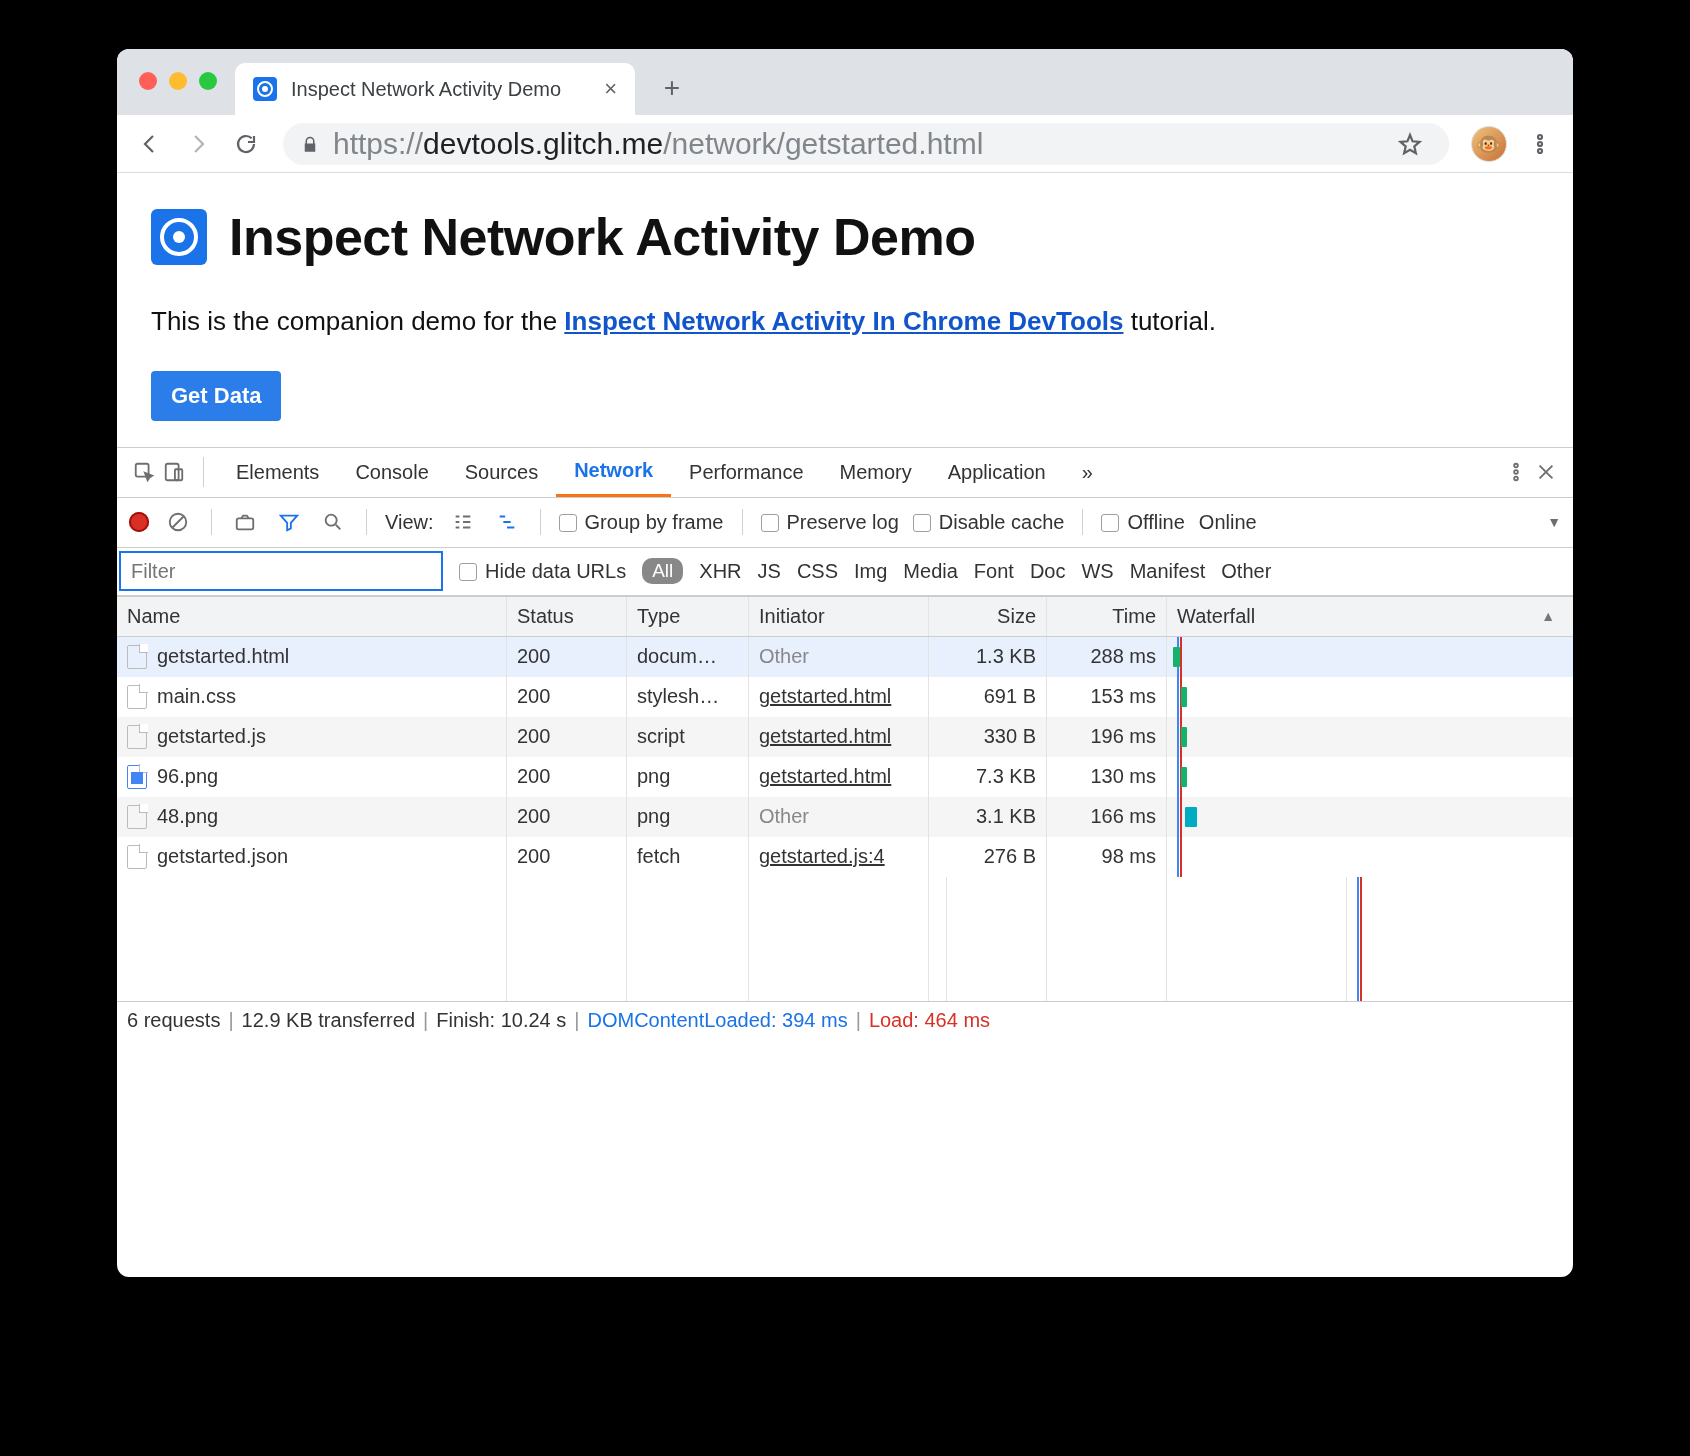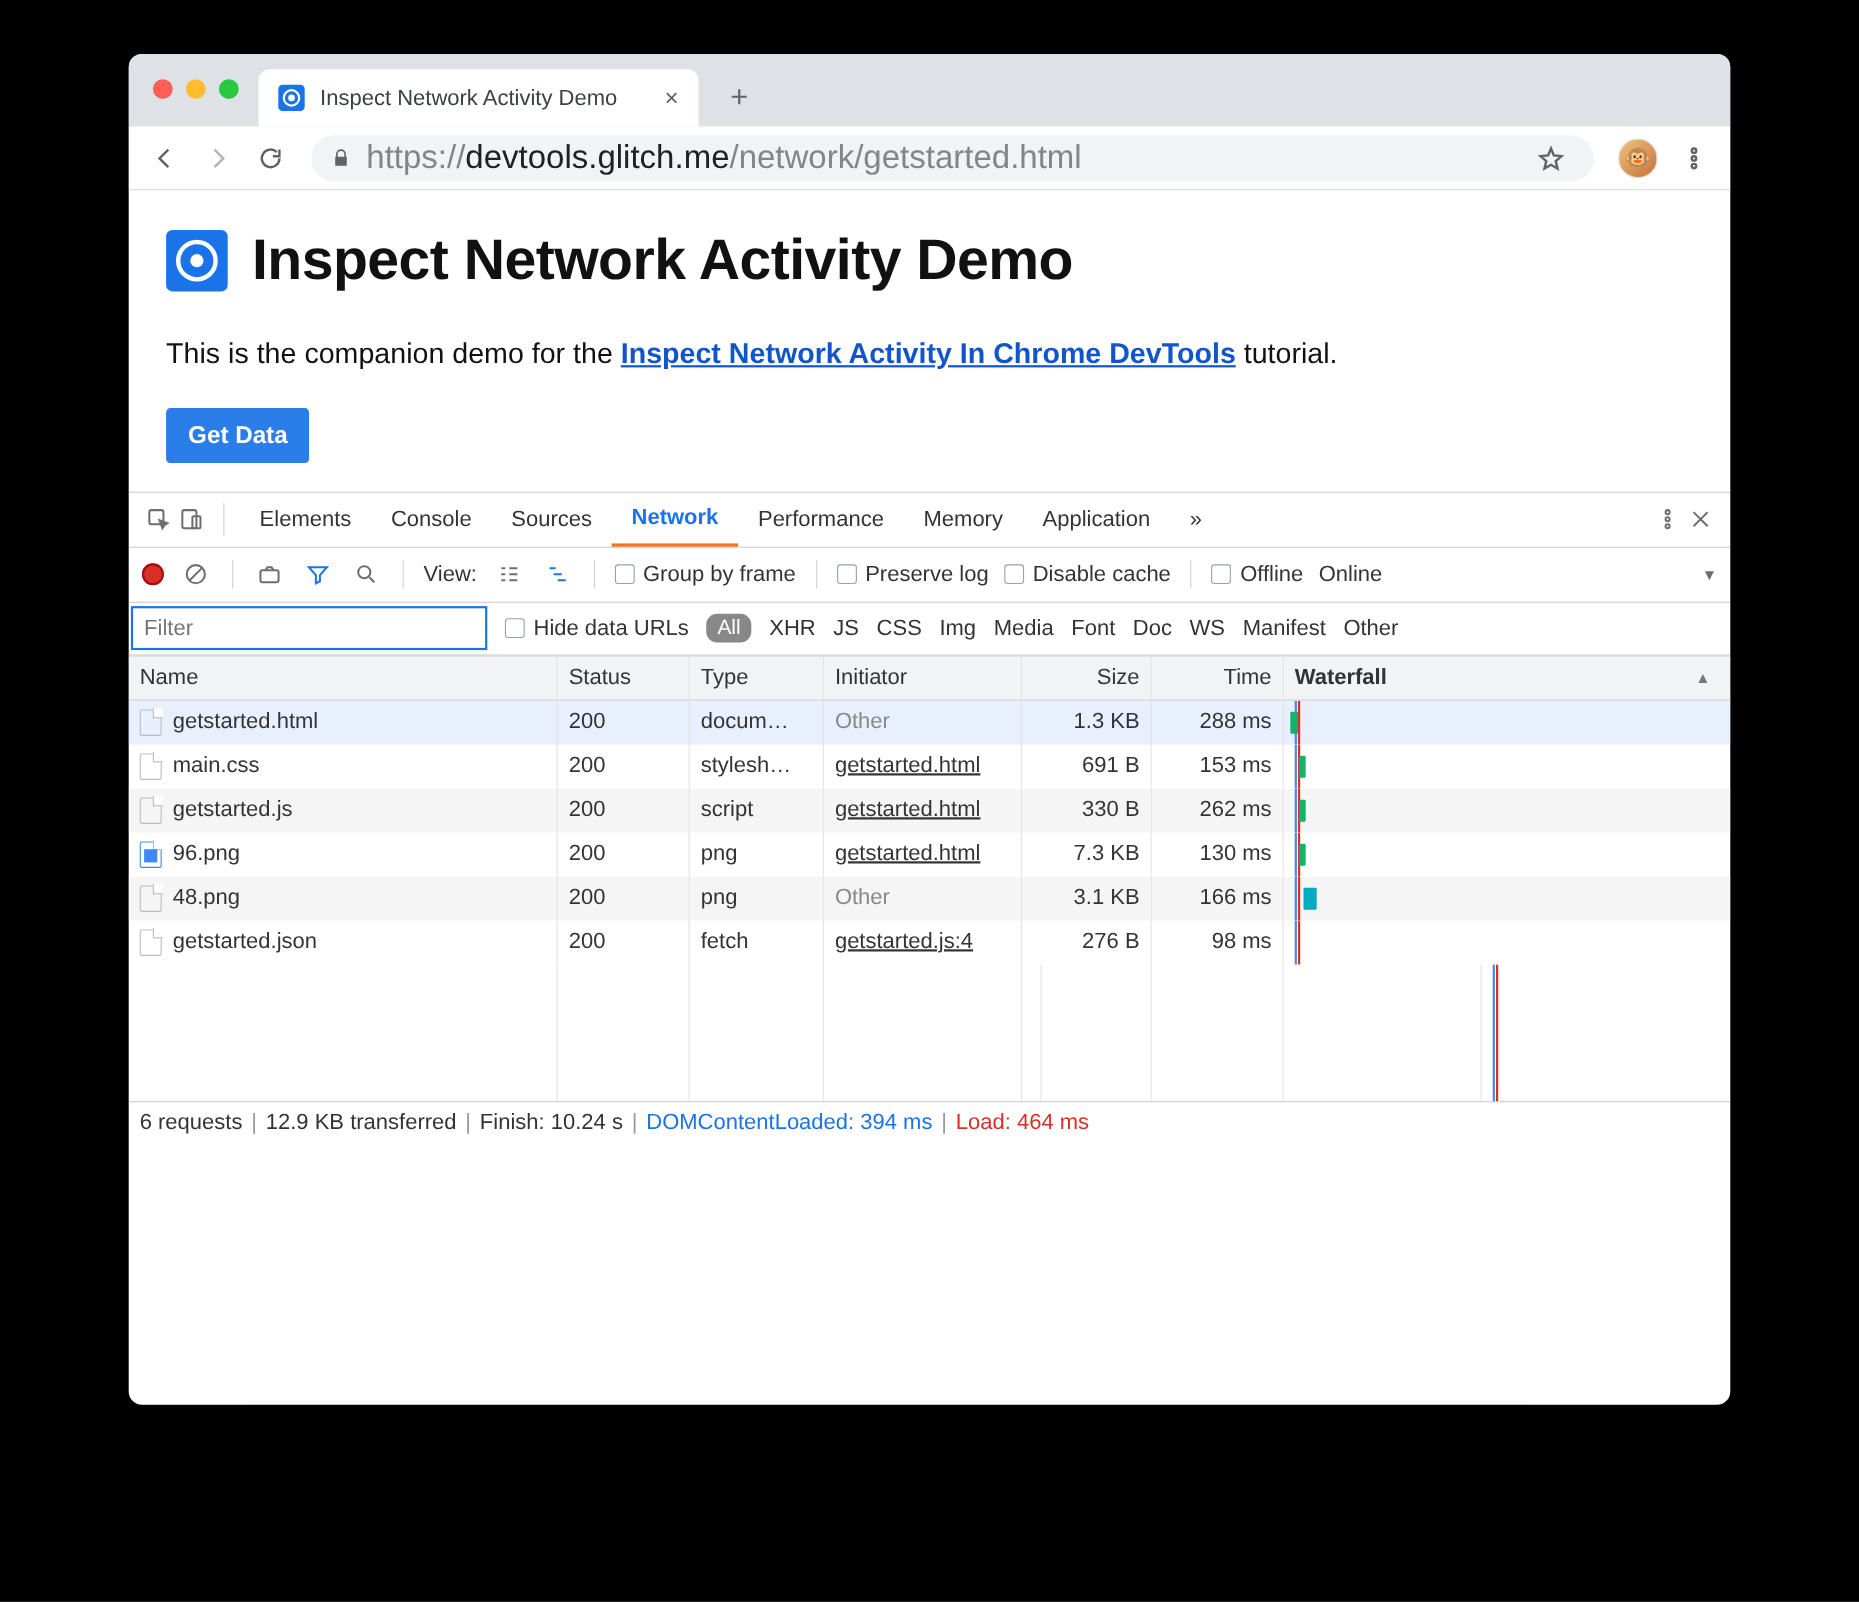--- a/index.html
+++ b/index.html
@@ -273,21 +273,21 @@
 
 
     <div class="nt-table">
       <div class="nt-head">
         <div>Name</div>
         <div>Status</div>
         <div>Type</div>
         <div>Initiator</div>
         <div class="num">Size</div>
         <div class="num">Time</div>
-        <div style="grid-column:span 2;font-weight:bold;" class="wf-head">
+        <div style="grid-column:span 2;" class="wf-head">
             <span>Waterfall</span>
             <span class="wf-sort">▲</span>
           </div>
       </div>
       <div id="nt-rows">
           <div class="nt-row sel">
             <div class="cell-name">
               <span class="fico "></span>
               <span>getstarted.html</span>
             </div>
@@ -326,21 +326,21 @@
             <div class="cell-name">
               <span class="fico "></span>
               <span>getstarted.js</span>
             </div>
             <div>200</div>
             <div>script</div>
             <div>
               <span class="link">getstarted.html</span>
             </div>
             <div class="num">330 B</div>
-            <div class="num">262 ms</div>
+            <div class="num">196 ms</div>
             <div class="wf-cell" style="grid-column:span 2">
               <div class="wf-line"></div>
               <div class="wf-line red"></div>
               <div class="wf-bar" style="left:14px;width:6px;background:#14b36b;top:10px;"></div>
             </div>
           </div>
           <div class="nt-row">
             <div class="cell-name">
               <span class="fico img"></span>
               <span>96.png</span>

